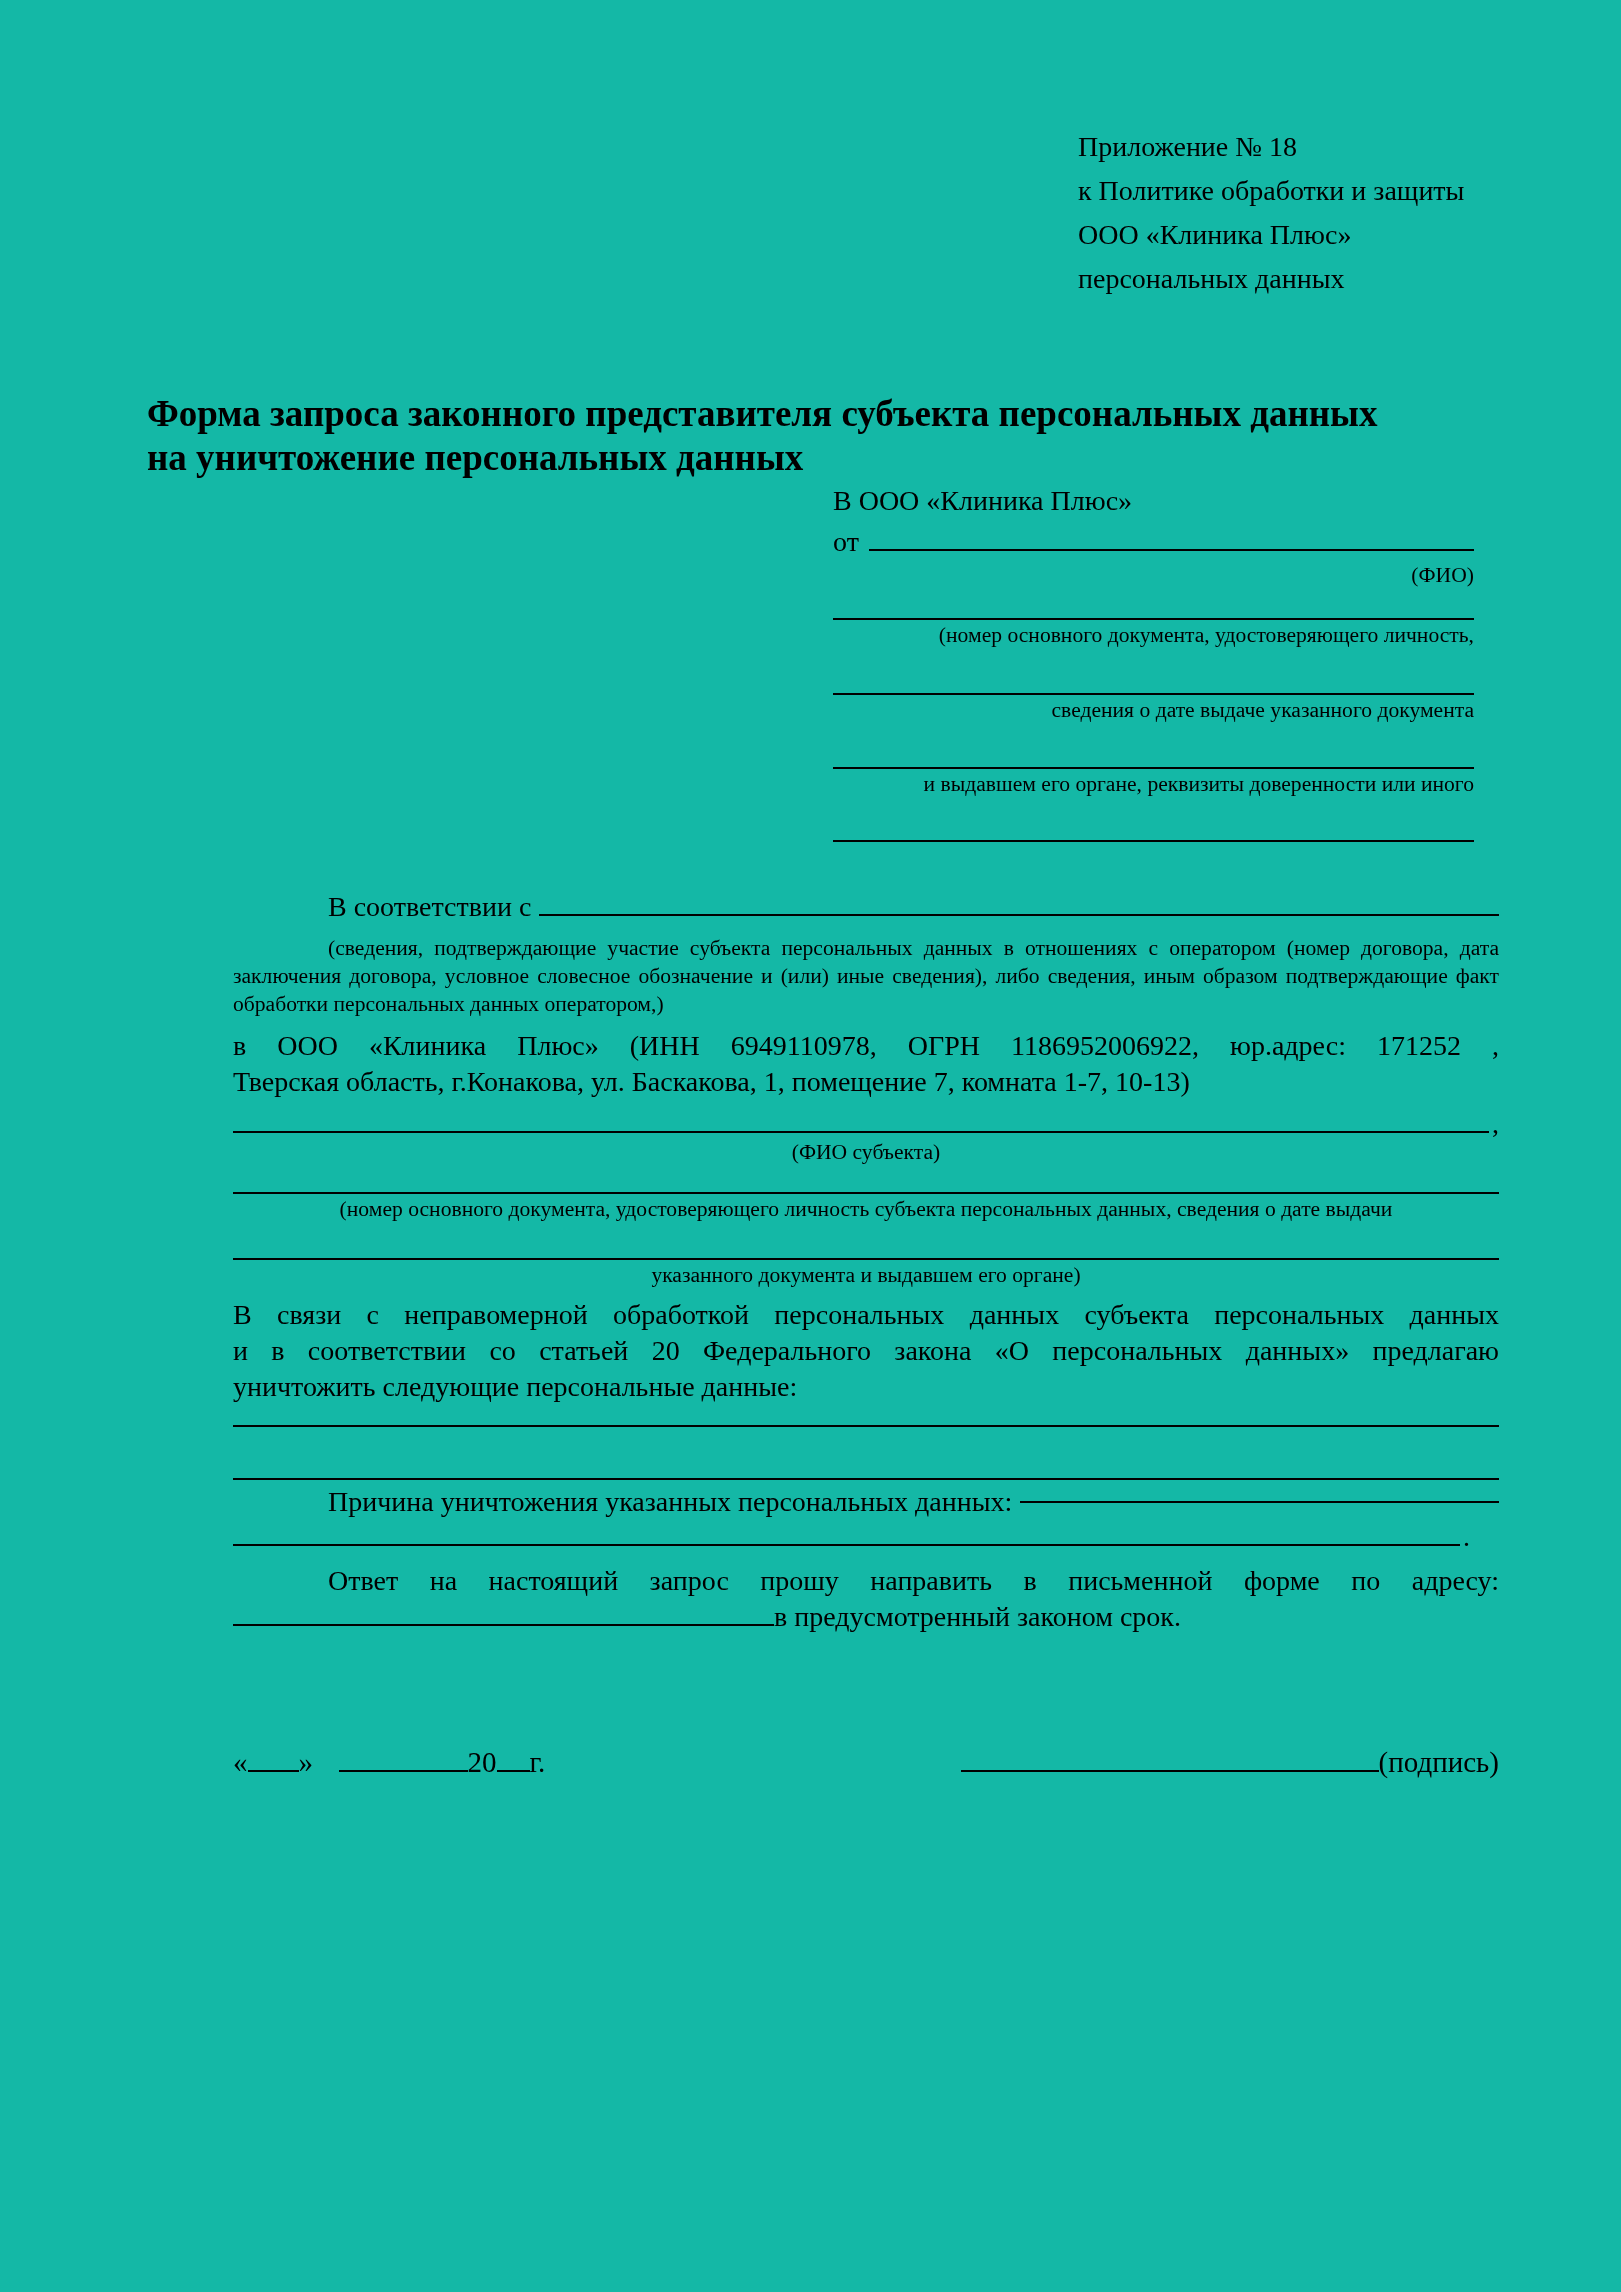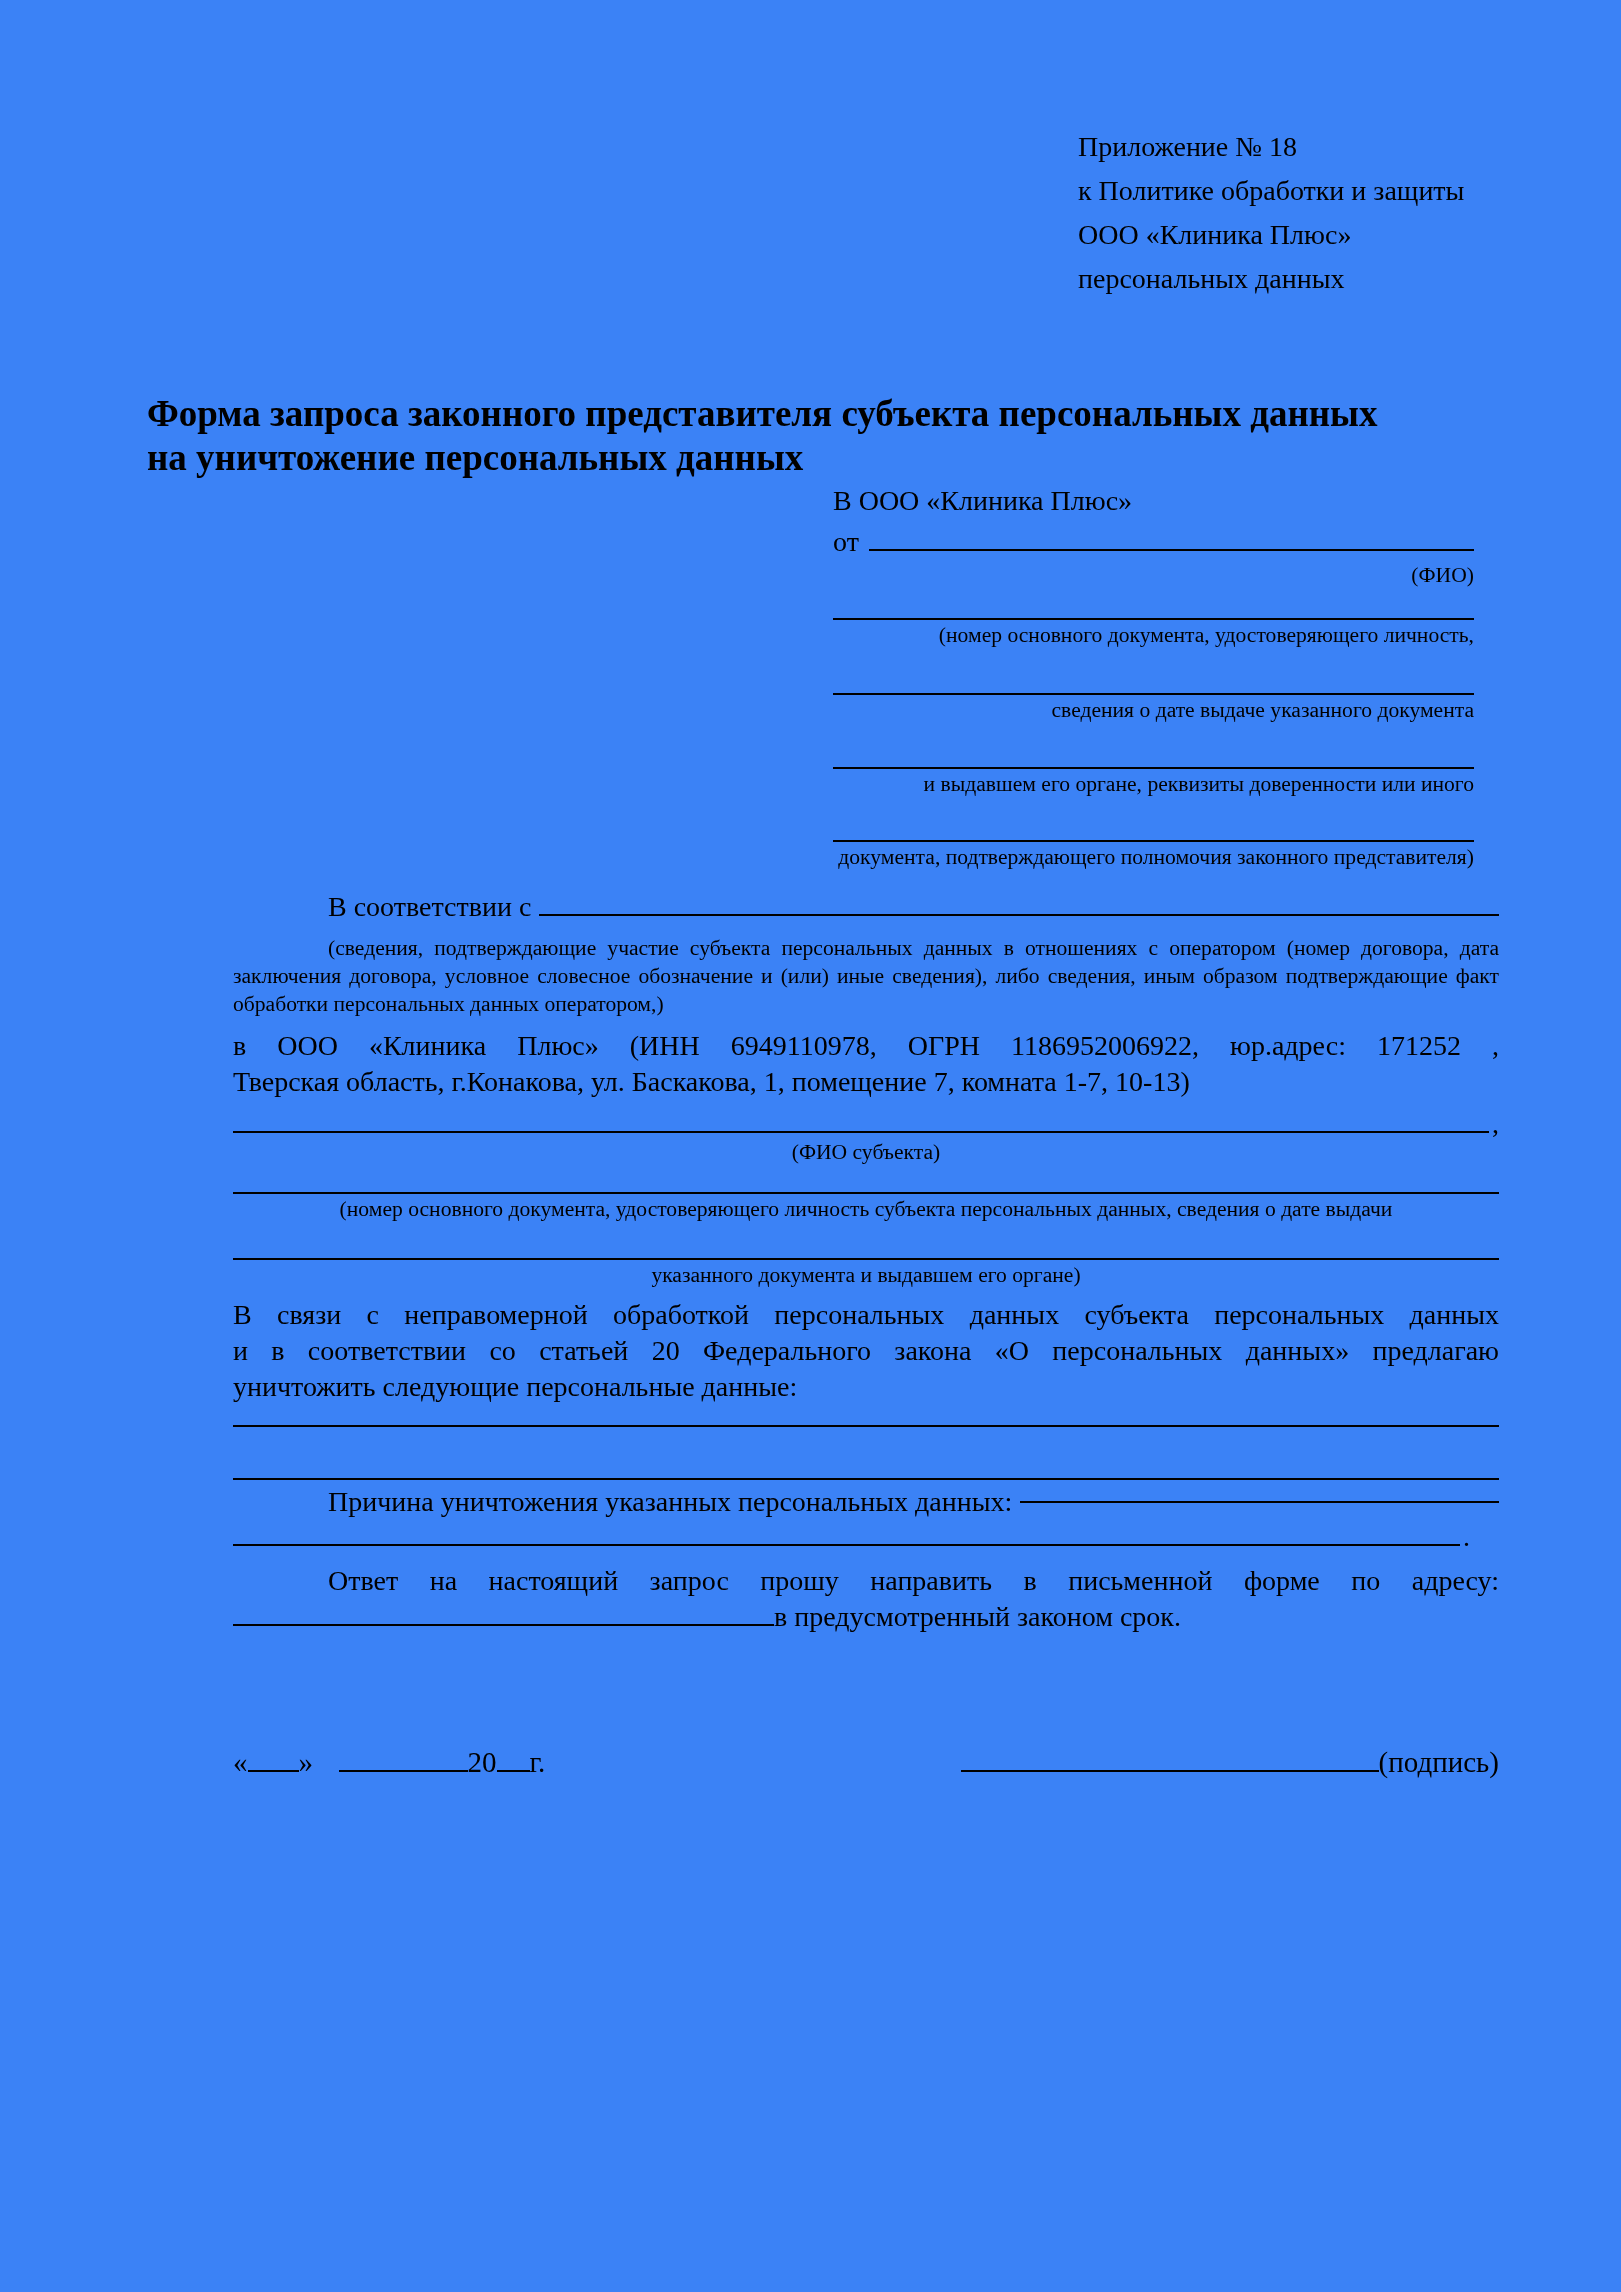--- a/index.html
+++ b/index.html
@@ -1,21 +1,21 @@
 <!DOCTYPE html>
 <html><head>
 <meta charset="utf-8">
 <style>
   html, body { margin: 0; padding: 0; background: #ffffff; }
   .page {
     position: relative;
     width: 1621px;
     height: 2293px;
     margin: 0 auto;
-    background: #3b82f6;
+    background: #14b8a6;
     color: #000000;
     font-family: "Liberation Serif", "DejaVu Serif", serif;
     overflow: hidden;
   }
 
   
   .row { display: flex; align-items: baseline; }
   .fill { flex: 1 1 auto; height: 0; border-bottom: 2.9px solid #000; }
   .hr { height: 0; border-bottom: 2.9px solid #000; }
   .cap { font-size: 21.6px; line-height: 27.4px; text-align: center; }
@@ -113,21 +113,20 @@
     <div class="hr g1"></div>
     <div class="cap">(номер основного документа, удостоверяющего личность,</div>
 
     <div class="hr g2"></div>
     <div class="cap">сведения о дате выдаче указанного документа</div>
 
     <div class="hr g3"></div>
     <div class="cap">и выдавшем его органе, реквизиты доверенности или иного</div>
 
     <div class="hr g4"></div>
-    <div class="cap">документа, подтверждающего полномочия законного представителя)</div>
   </div>
 
   <div class="main">
 
     <div class="row acc-row">
       <span class="indent"></span>
       <span class="lbl">В соответствии с</span>
       <span class="fill"></span>
     </div>
 

